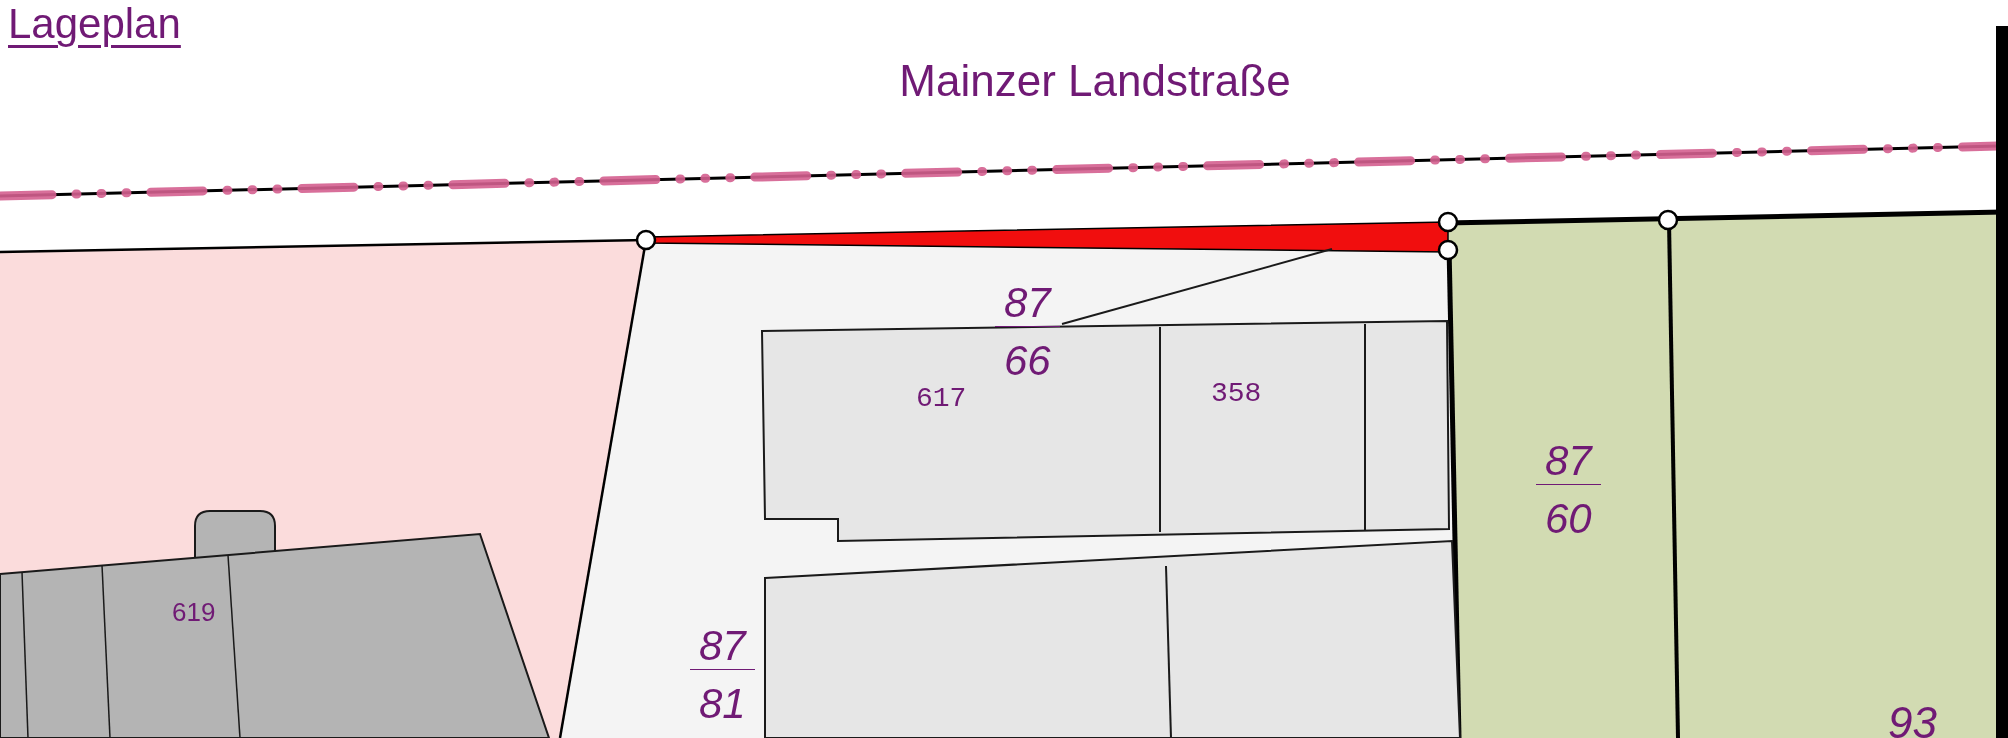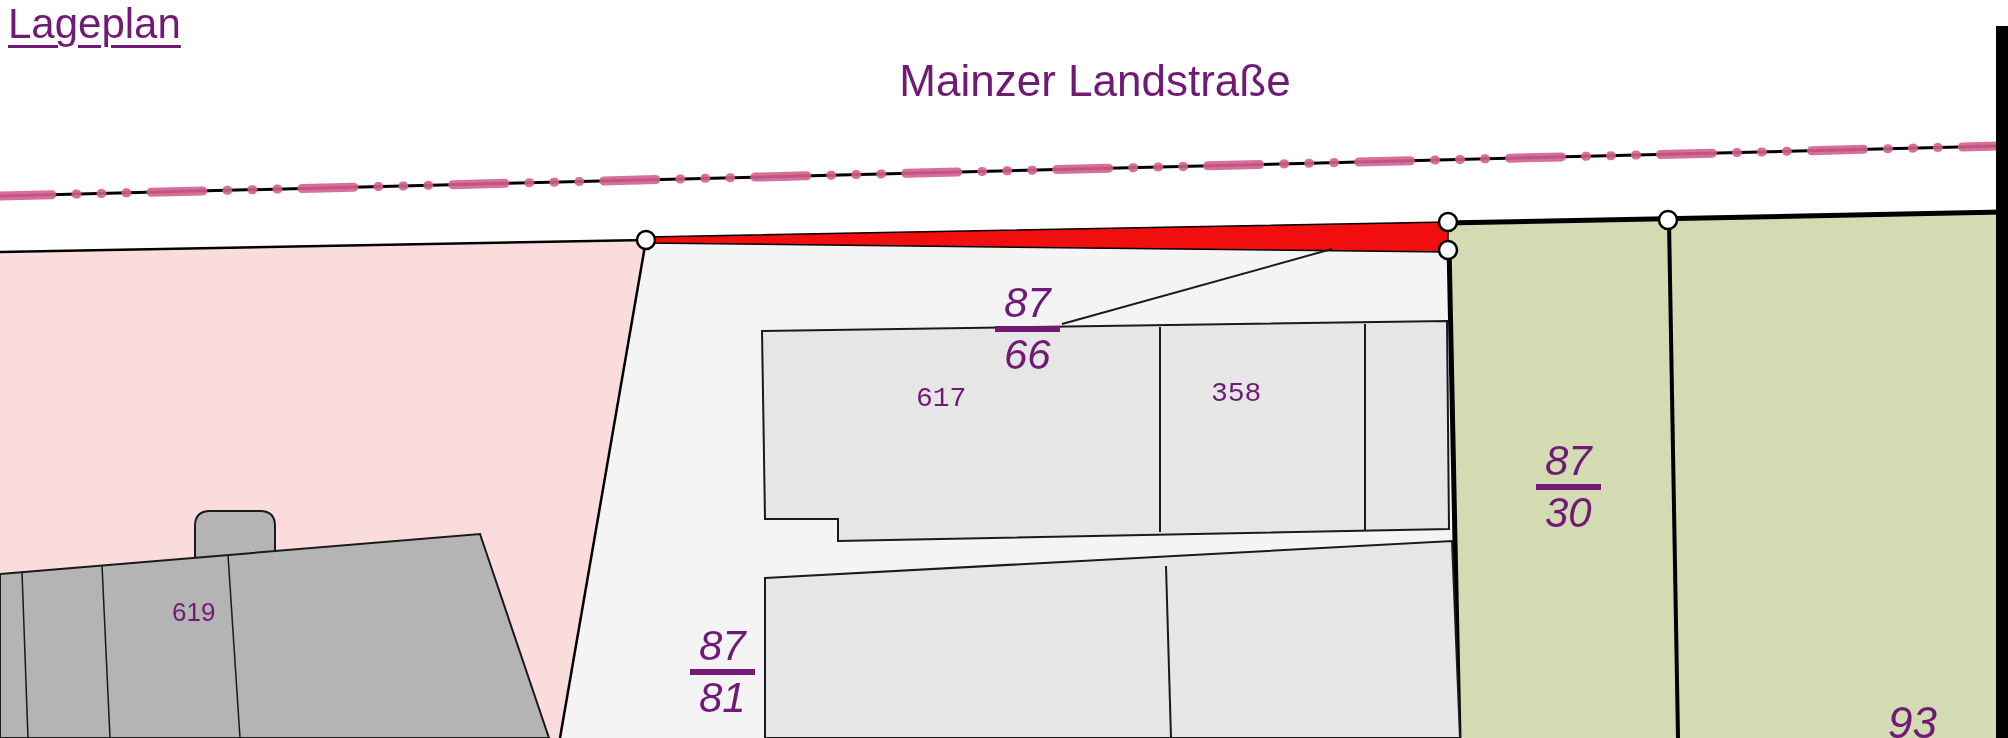--- a/index.html
+++ b/index.html
@@ -7,22 +7,22 @@
     position:relative;width:2008px;height:738px;background:#ffffff;
     overflow:hidden;font-family:"Liberation Sans", sans-serif;color:#701a75;
   }
   .canvas svg{position:absolute;left:0;top:0;}
   .lbl{position:absolute;white-space:nowrap;}
   .title{font-size:42px;text-decoration:underline;text-underline-offset:7px;text-decoration-thickness:3px;}
   .street-name{font-size:44px;}
   .bldg-num{font-size:28px;font-family:Liberation Mono, monospace;}
   .bldg-num-small{font-size:26px;}
   .fraction{position:absolute;font-size:42px;font-style:italic;text-align:center;line-height:1.05;}
-  .fraction .num{border-bottom:6px solid #701a75;padding:0 9px 1px 9px;}
-  .fraction .den{padding-top:1px;}
+  .fraction .num{border-bottom:1px solid #701a75;padding:0 9px 1px 9px;}
+  .fraction .den{padding-top:12px;}
   .single-num{font-size:44px;font-style:italic;}
 </style>
 </head>
 <body>
 
 <div class="canvas">
 
   <svg width="2008" height="738" viewBox="0 0 2008 738">
 
     <polygon points="0,252 646,240 560,738 0,738" stroke="none" fill="#fbdcdc"></polygon>
@@ -76,21 +76,21 @@
     <div class="den">66</div>
   </div>
 
   <div class="fraction" style="left:690px;top:624px;">
     <div class="num">87</div>
     <div class="den">81</div>
   </div>
 
   <div class="fraction" style="left:1536px;top:439px;">
     <div class="num">87</div>
-    <div class="den">30</div>
+    <div class="den">60</div>
   </div>
 
   <div class="lbl single-num" style="left:1888px;top:698px;">93</div>
 
   <div class="lbl bldg-num" style="left:916px;top:383px;">617</div>
 
   <div class="lbl bldg-num" style="left:1211px;top:378px;">358</div>
 
   <div class="lbl bldg-num-small" style="left:172px;top:597px;text-align:right;">619</div>
 

